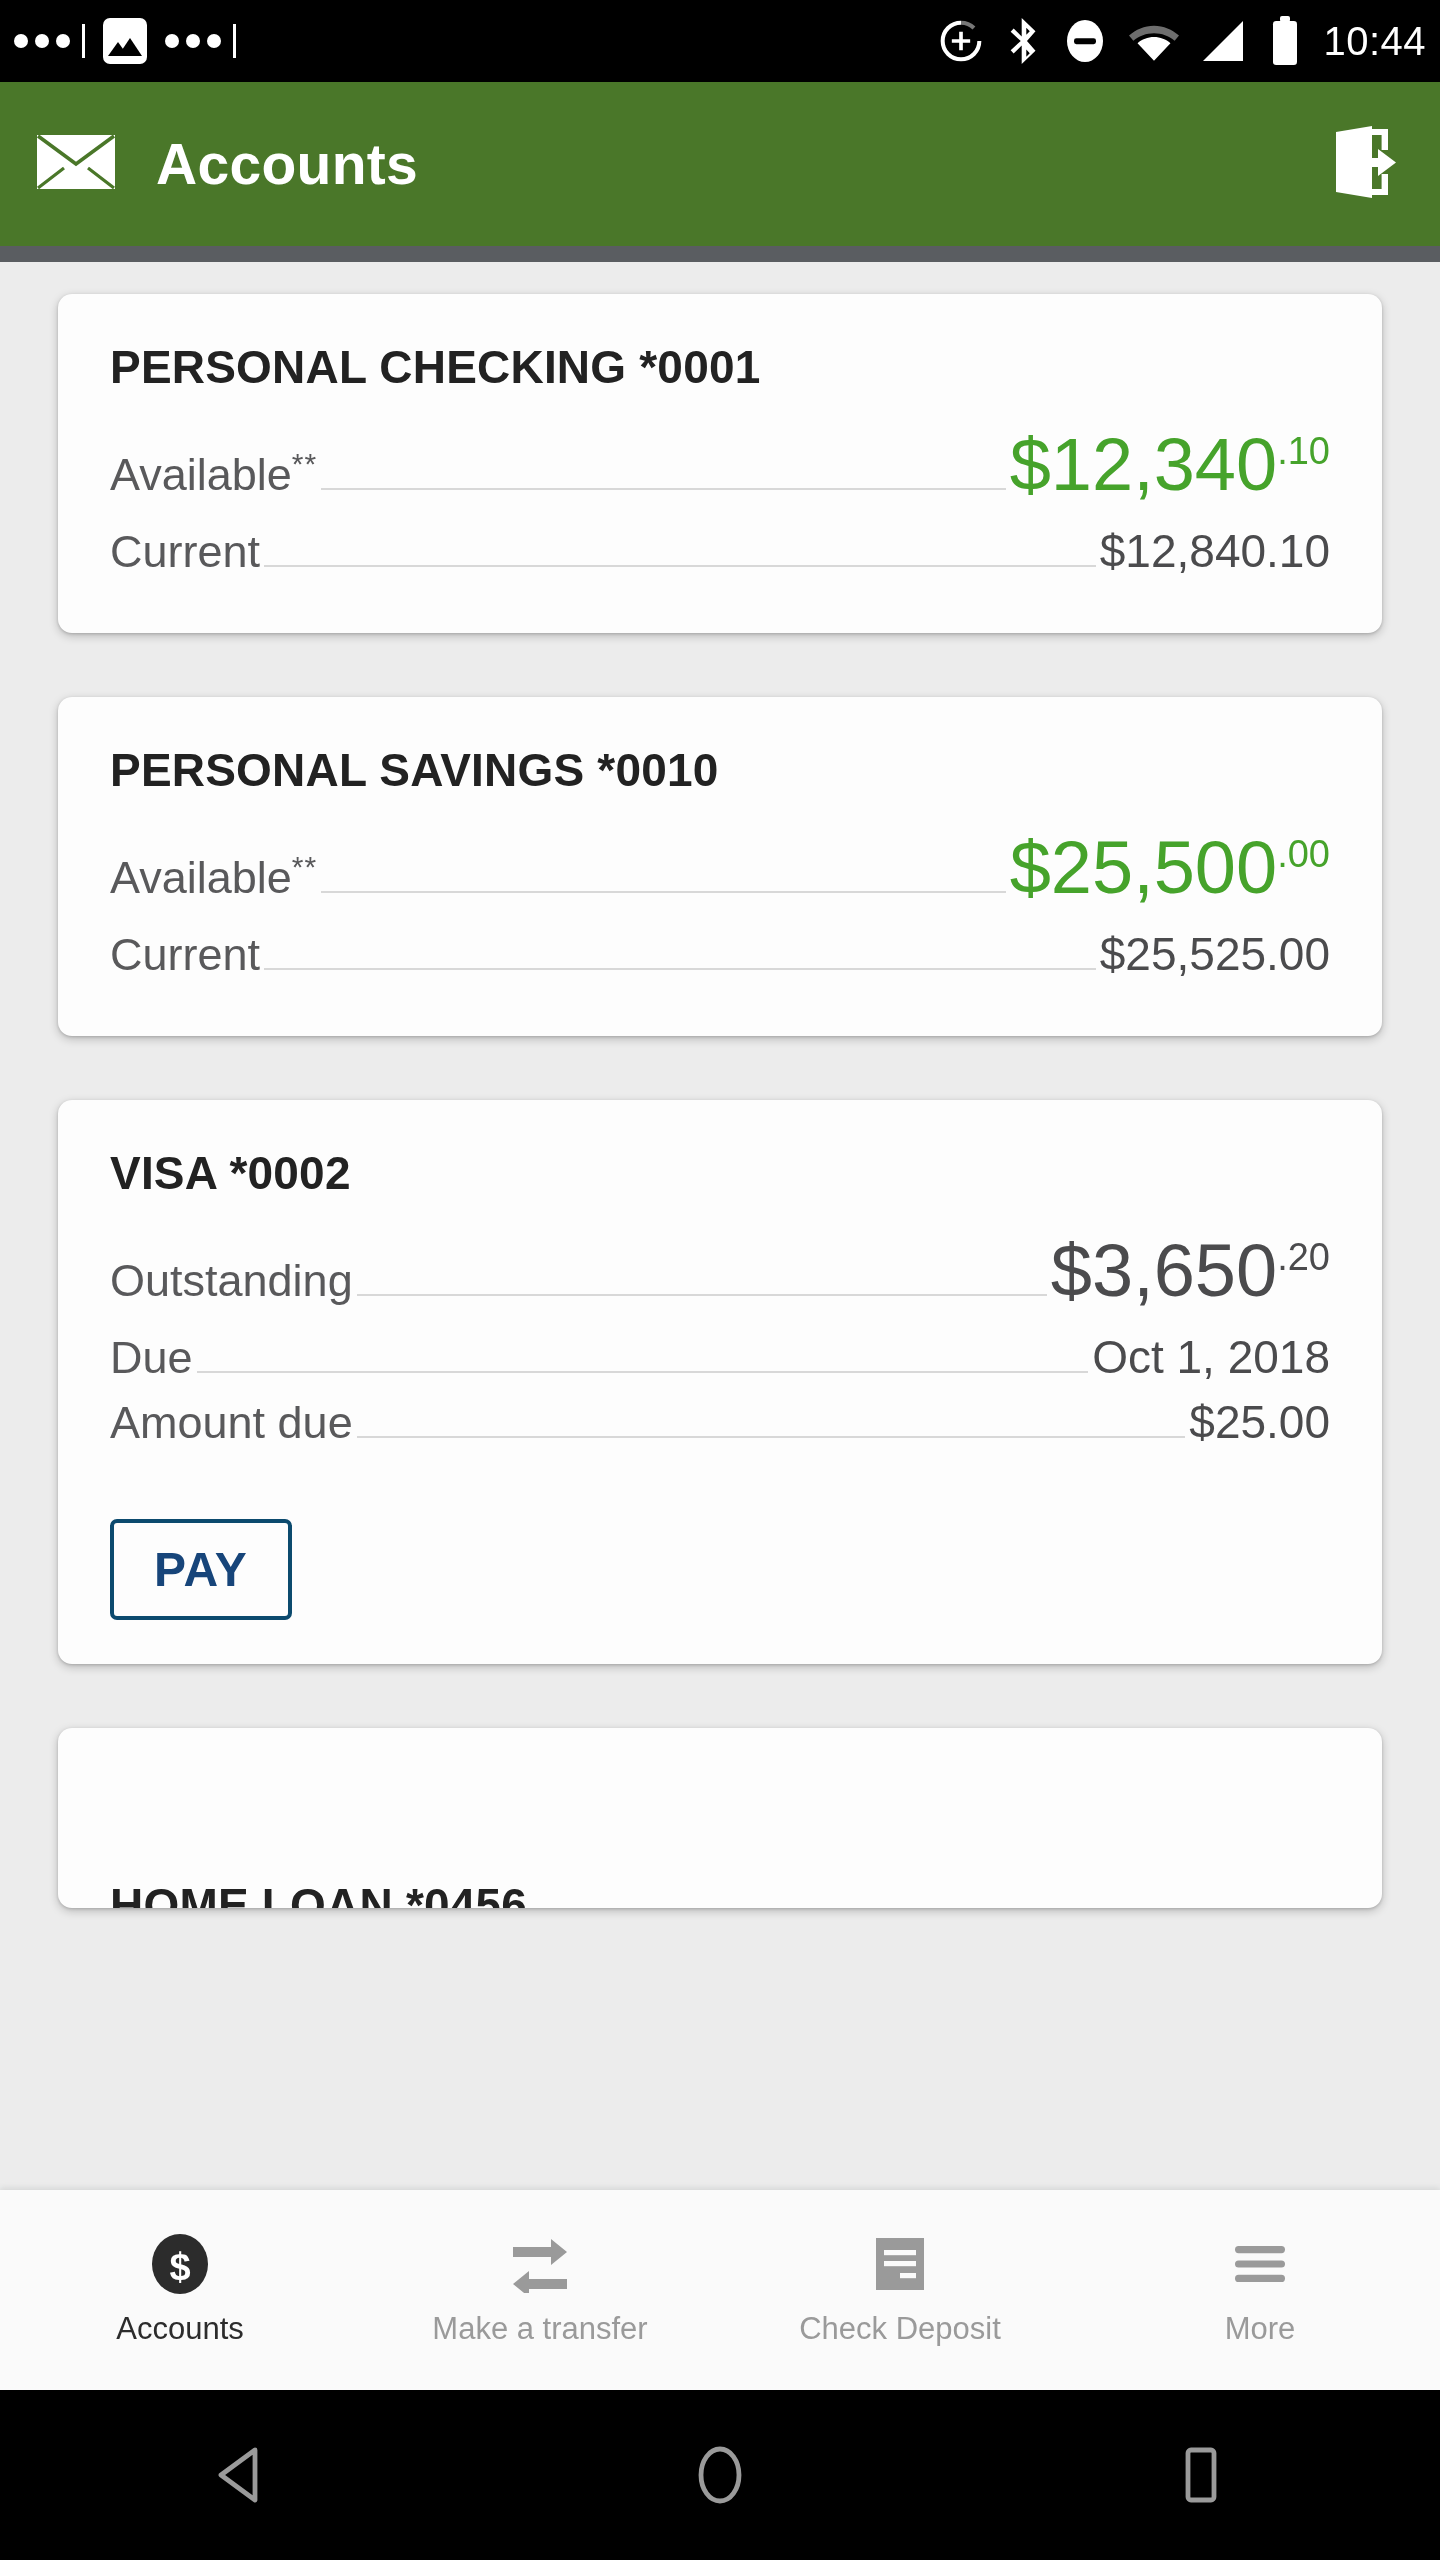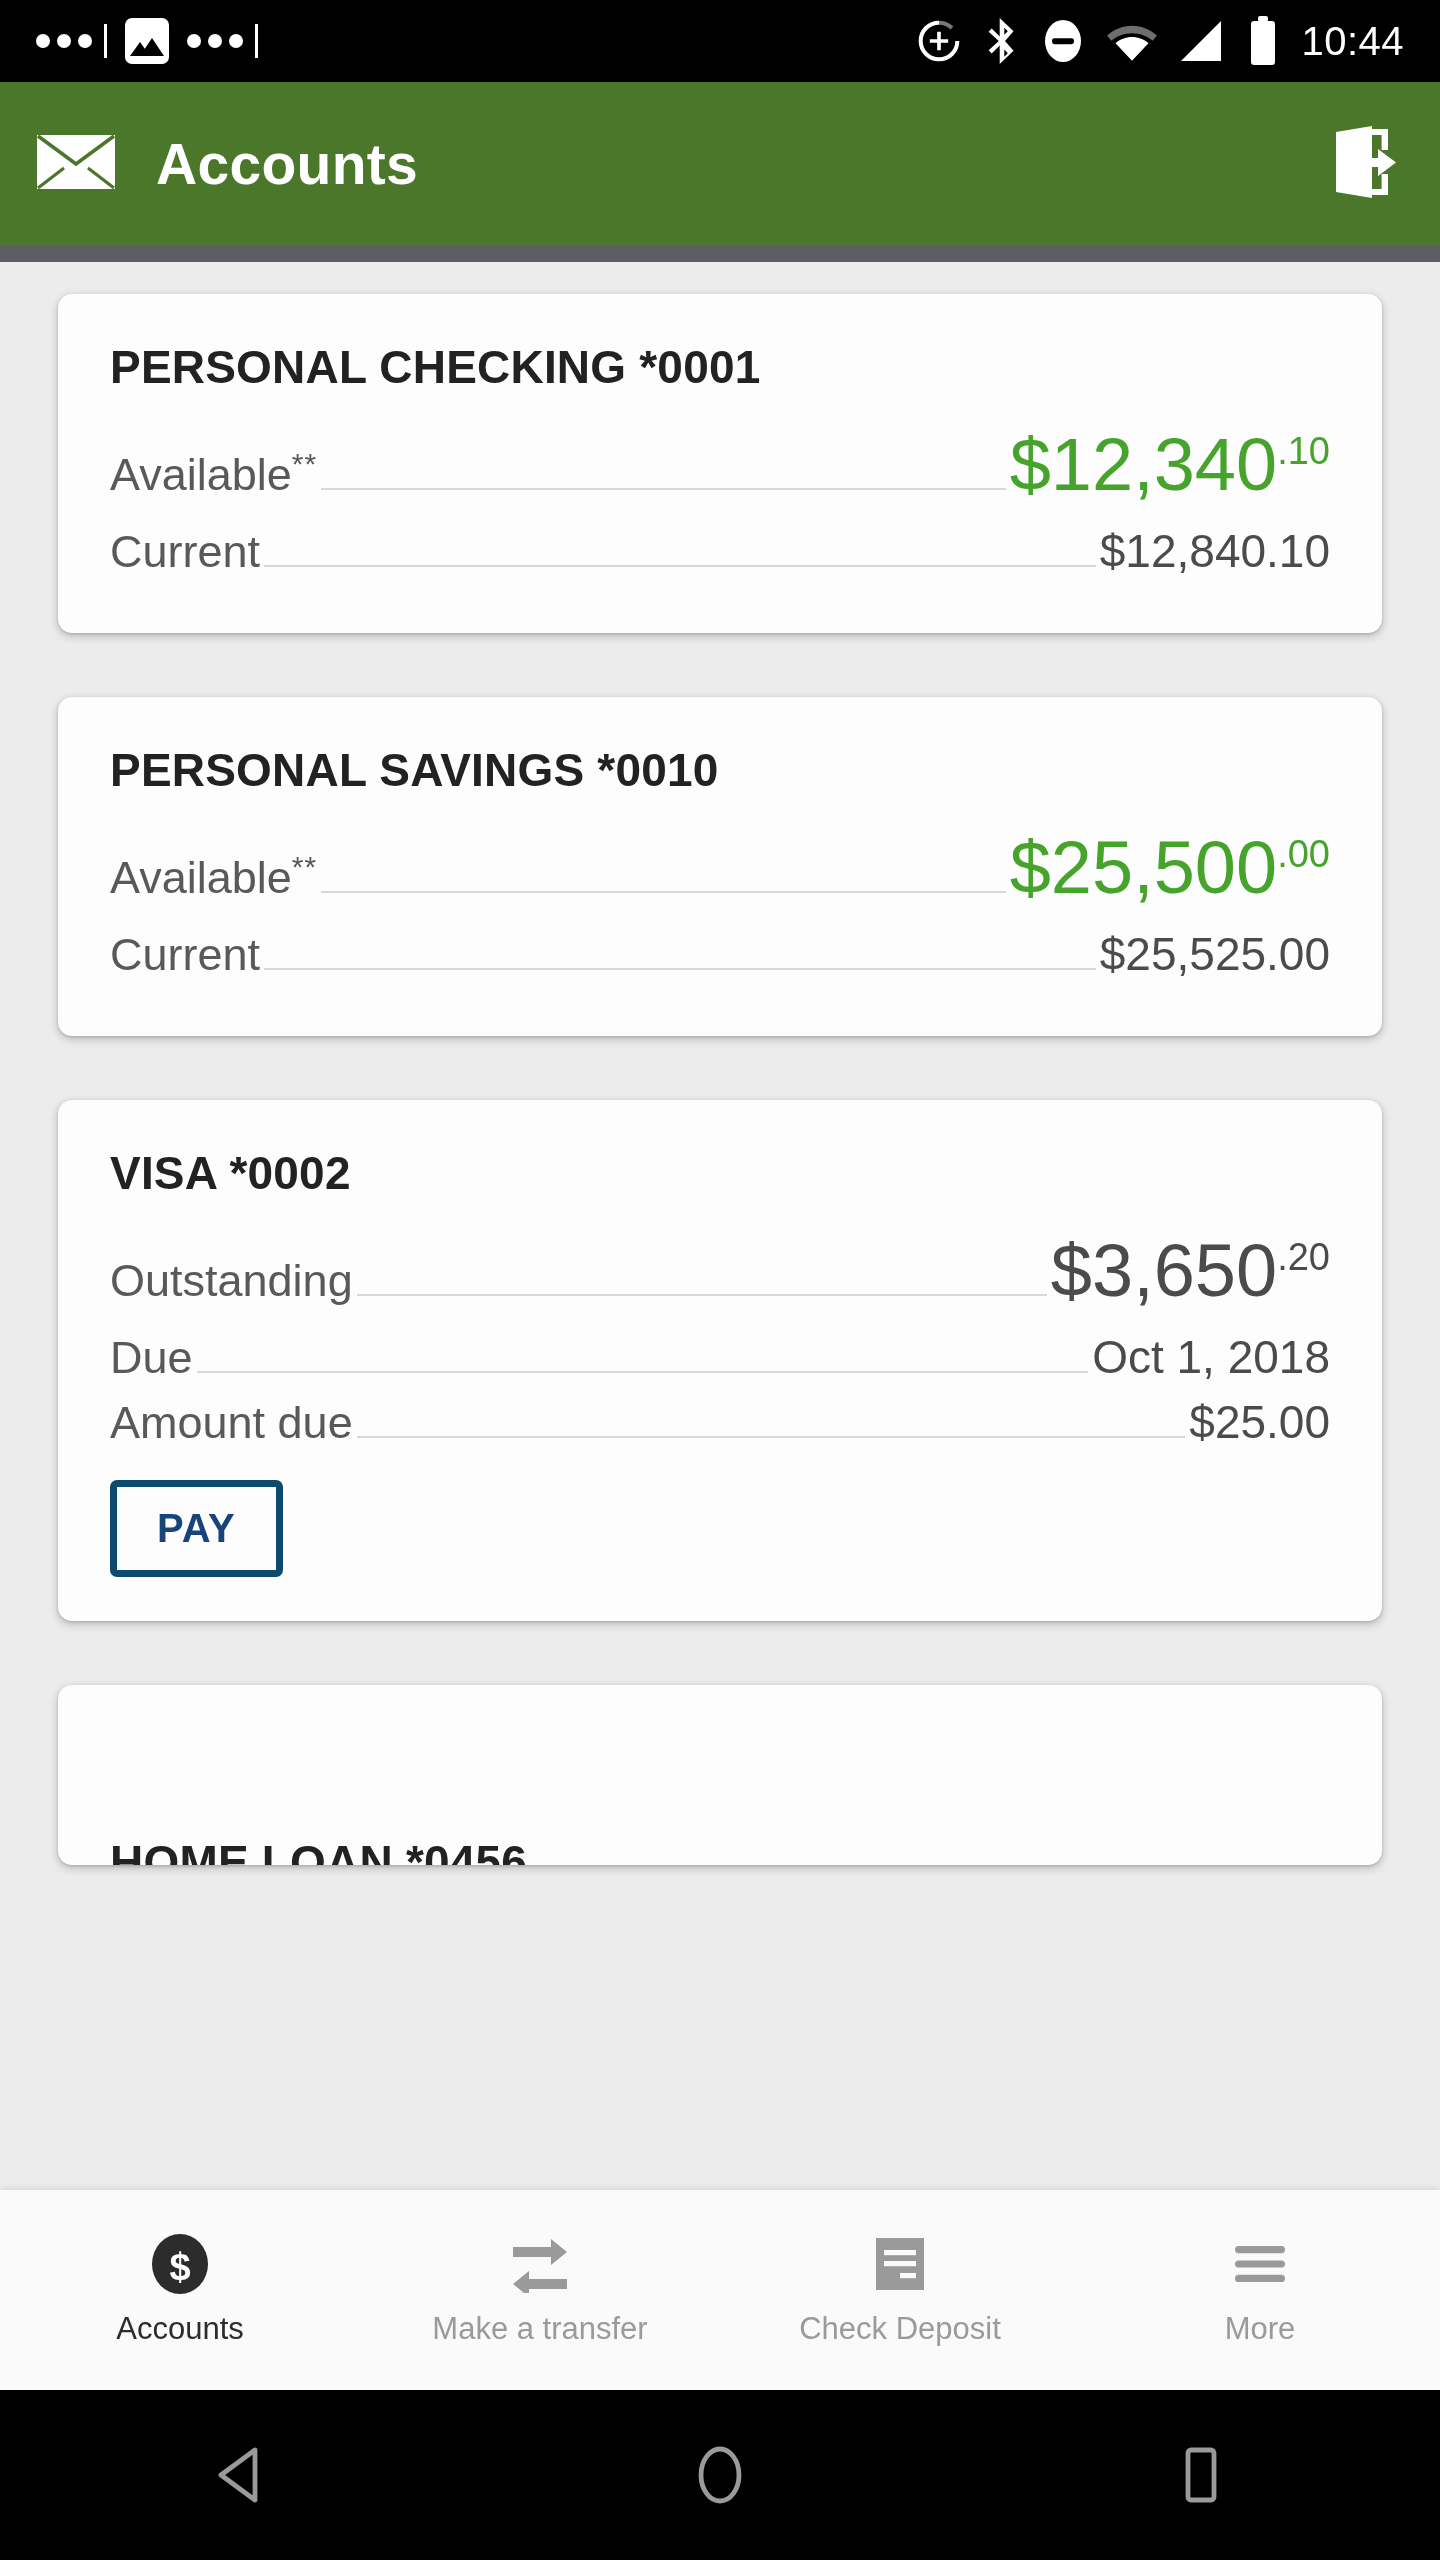--- a/index.html
+++ b/index.html
@@ -8,21 +8,21 @@
     background:#000;
     font-family:"Liberation Sans", sans-serif;
     overflow:hidden;
   }
   #screen { position:relative; width:1440px; height:2560px; background:#eceded; }
 
   
   .statusbar {
     position:absolute; top:0; left:0; width:1440px; height:82px;
     background:#000; display:flex; align-items:center;
-    padding:0 36px;
+    padding:0 14px;
   }
   .sb-left { display:flex; align-items:center; gap:18px; }
   .sb-right { margin-left:auto; display:flex; align-items:center; gap:24px; }
   .dots { display:flex; align-items:center; gap:7px; }
   .dots i { display:block; width:14px; height:14px; border-radius:50%; background:#fff; }
   .dots .bar { width:3px; height:34px; border-radius:0; background:#fff; margin-left:5px; }
   .img-icon {
     width:44px; height:46px; background:#fff; border-radius:7px;
     position:relative; overflow:hidden;
   }
@@ -87,23 +87,23 @@
 
   .row.big .value { font-size:74px; line-height:0.95; }
   .row.big .value sup { font-size:38px; vertical-align:super; }
   .row.big .leader { margin-bottom:16px; }
   .green { color:#46a32b !important; }
   .dark  { color:#4b4b4d !important; }
 
   .row.big { margin-bottom:18px; align-items:baseline; }
 
   .pay-btn {
-    margin-top:20px; display:inline-block;
-    border:7px solid #0c4a6e; border-radius:7px;
-    color:#17457a; font-size:40px; font-weight:bold; letter-spacing:1px;
+    margin-top:59px; display:inline-block;
+    border:4px solid #0c4a6e; border-radius:7px;
+    color:#17457a; font-size:48px; font-weight:bold; letter-spacing:1px;
     padding:19px 40px; background:transparent;
     font-family:"Liberation Sans", sans-serif;
     cursor:pointer;
   }
 
   .card.partial { padding-bottom:0; height:180px; overflow:hidden; margin-bottom:15px; }
 
   
   .tabbar {
     position:absolute; bottom:170px; left:0; width:1440px; height:200px;

